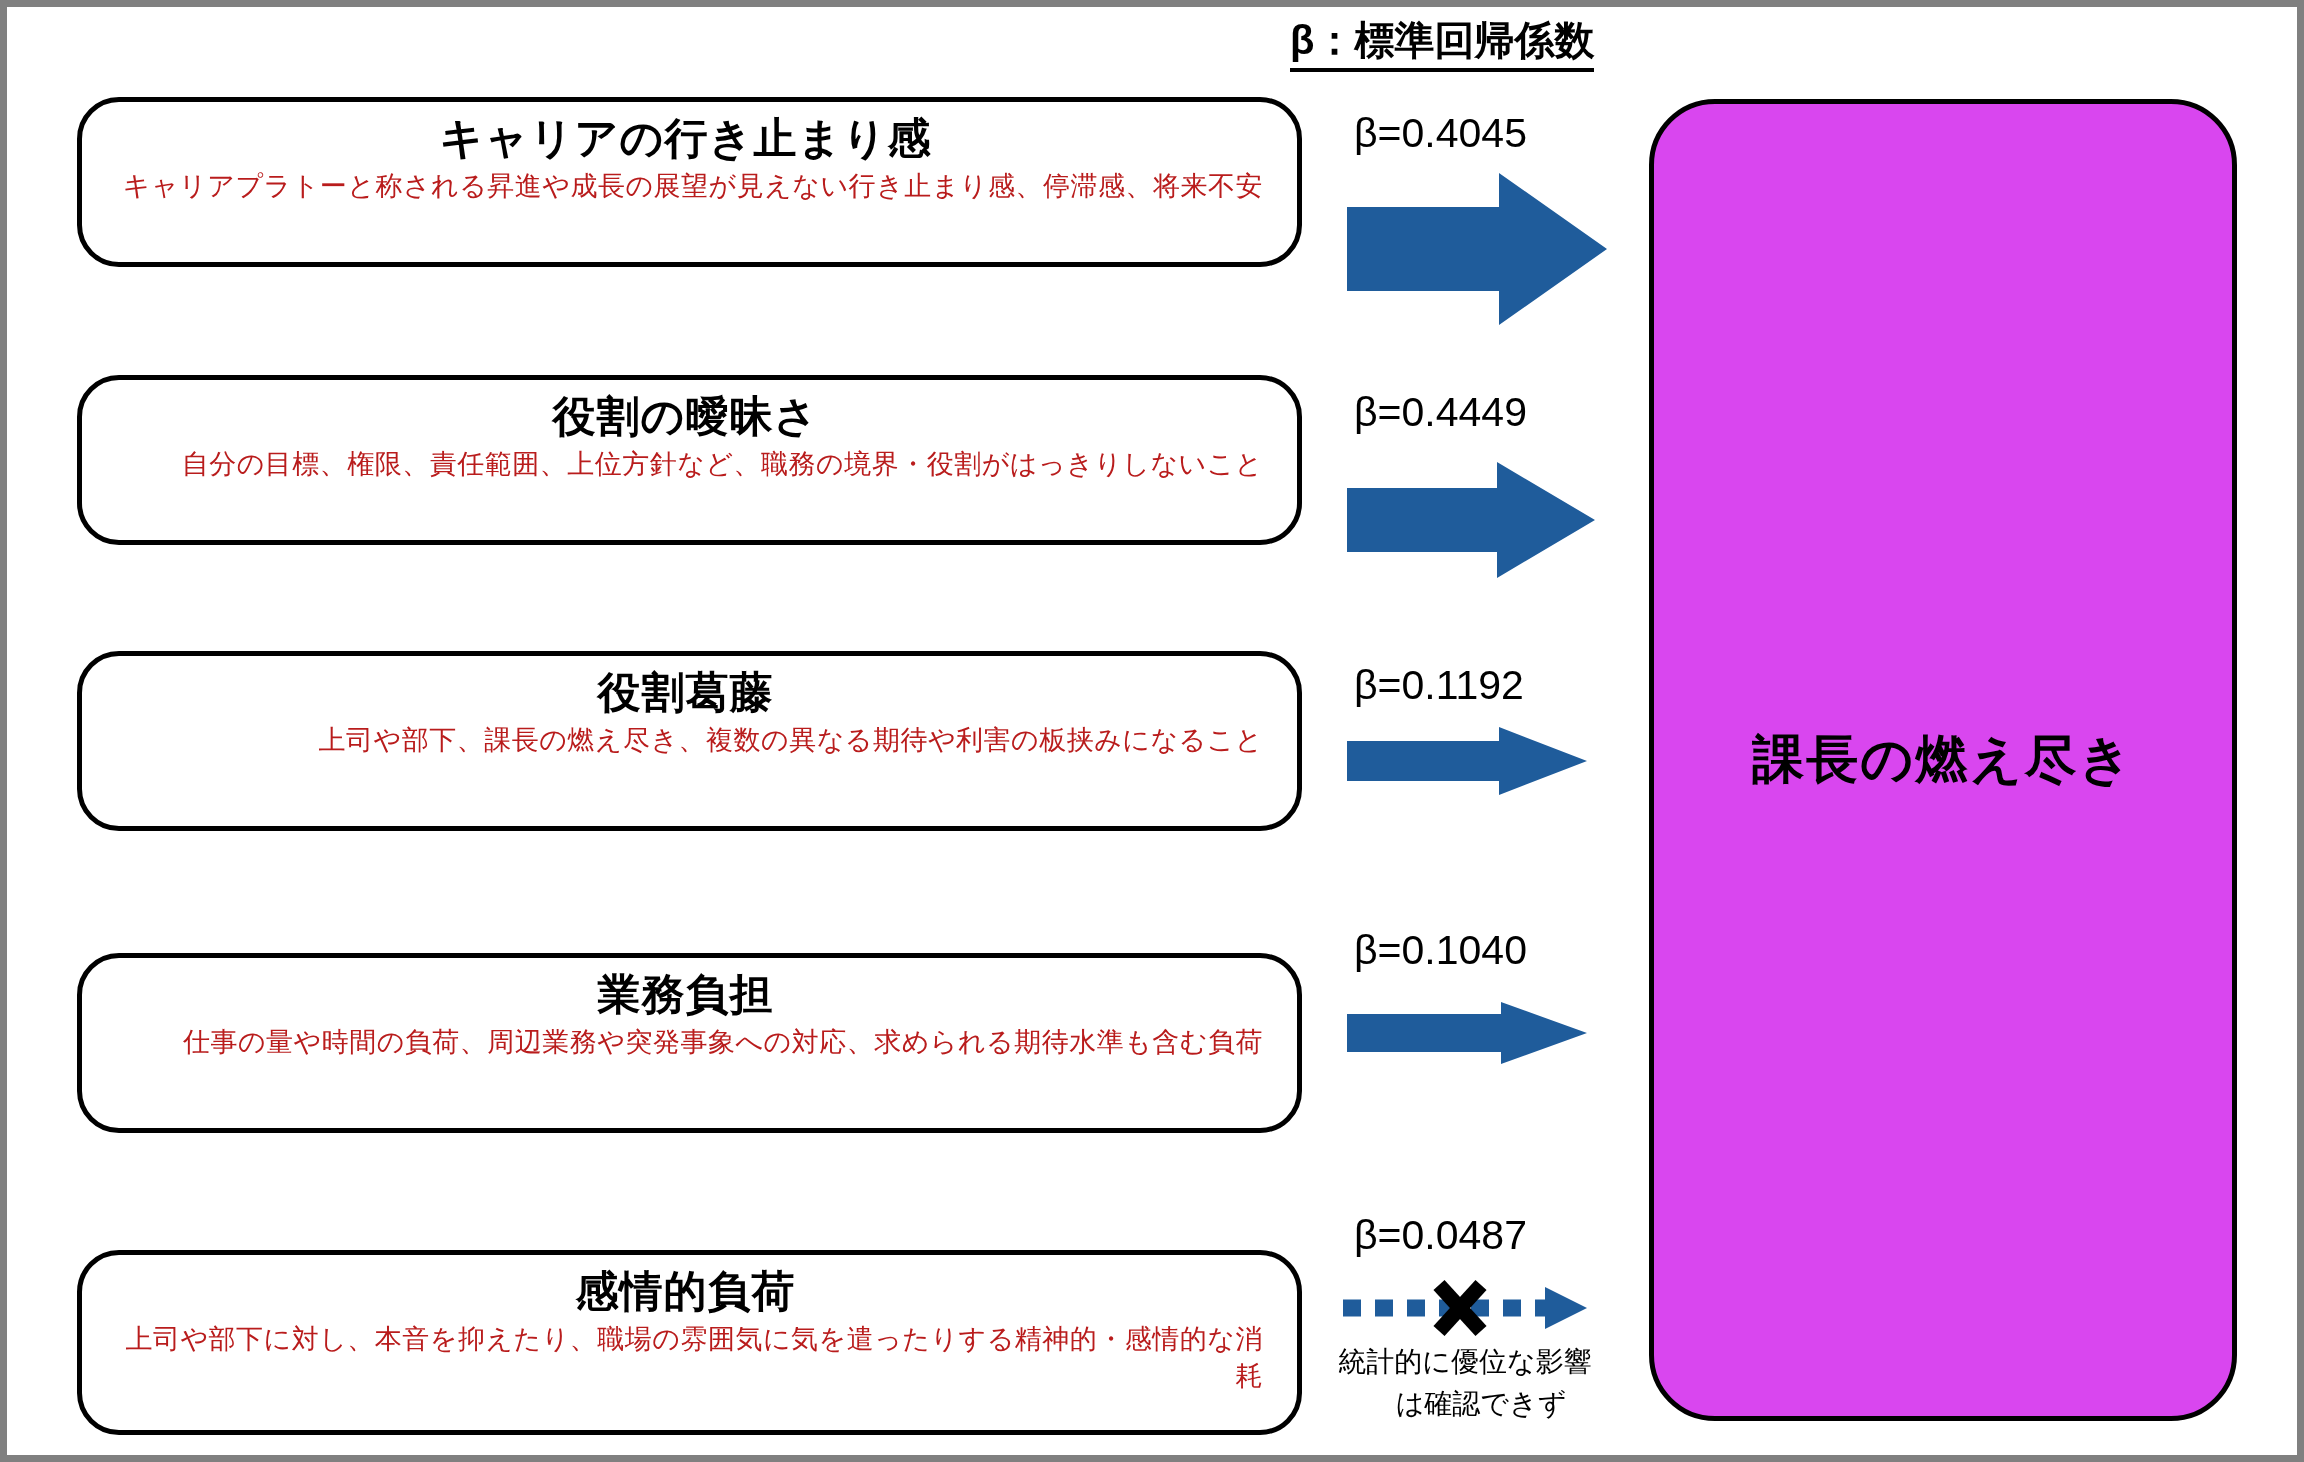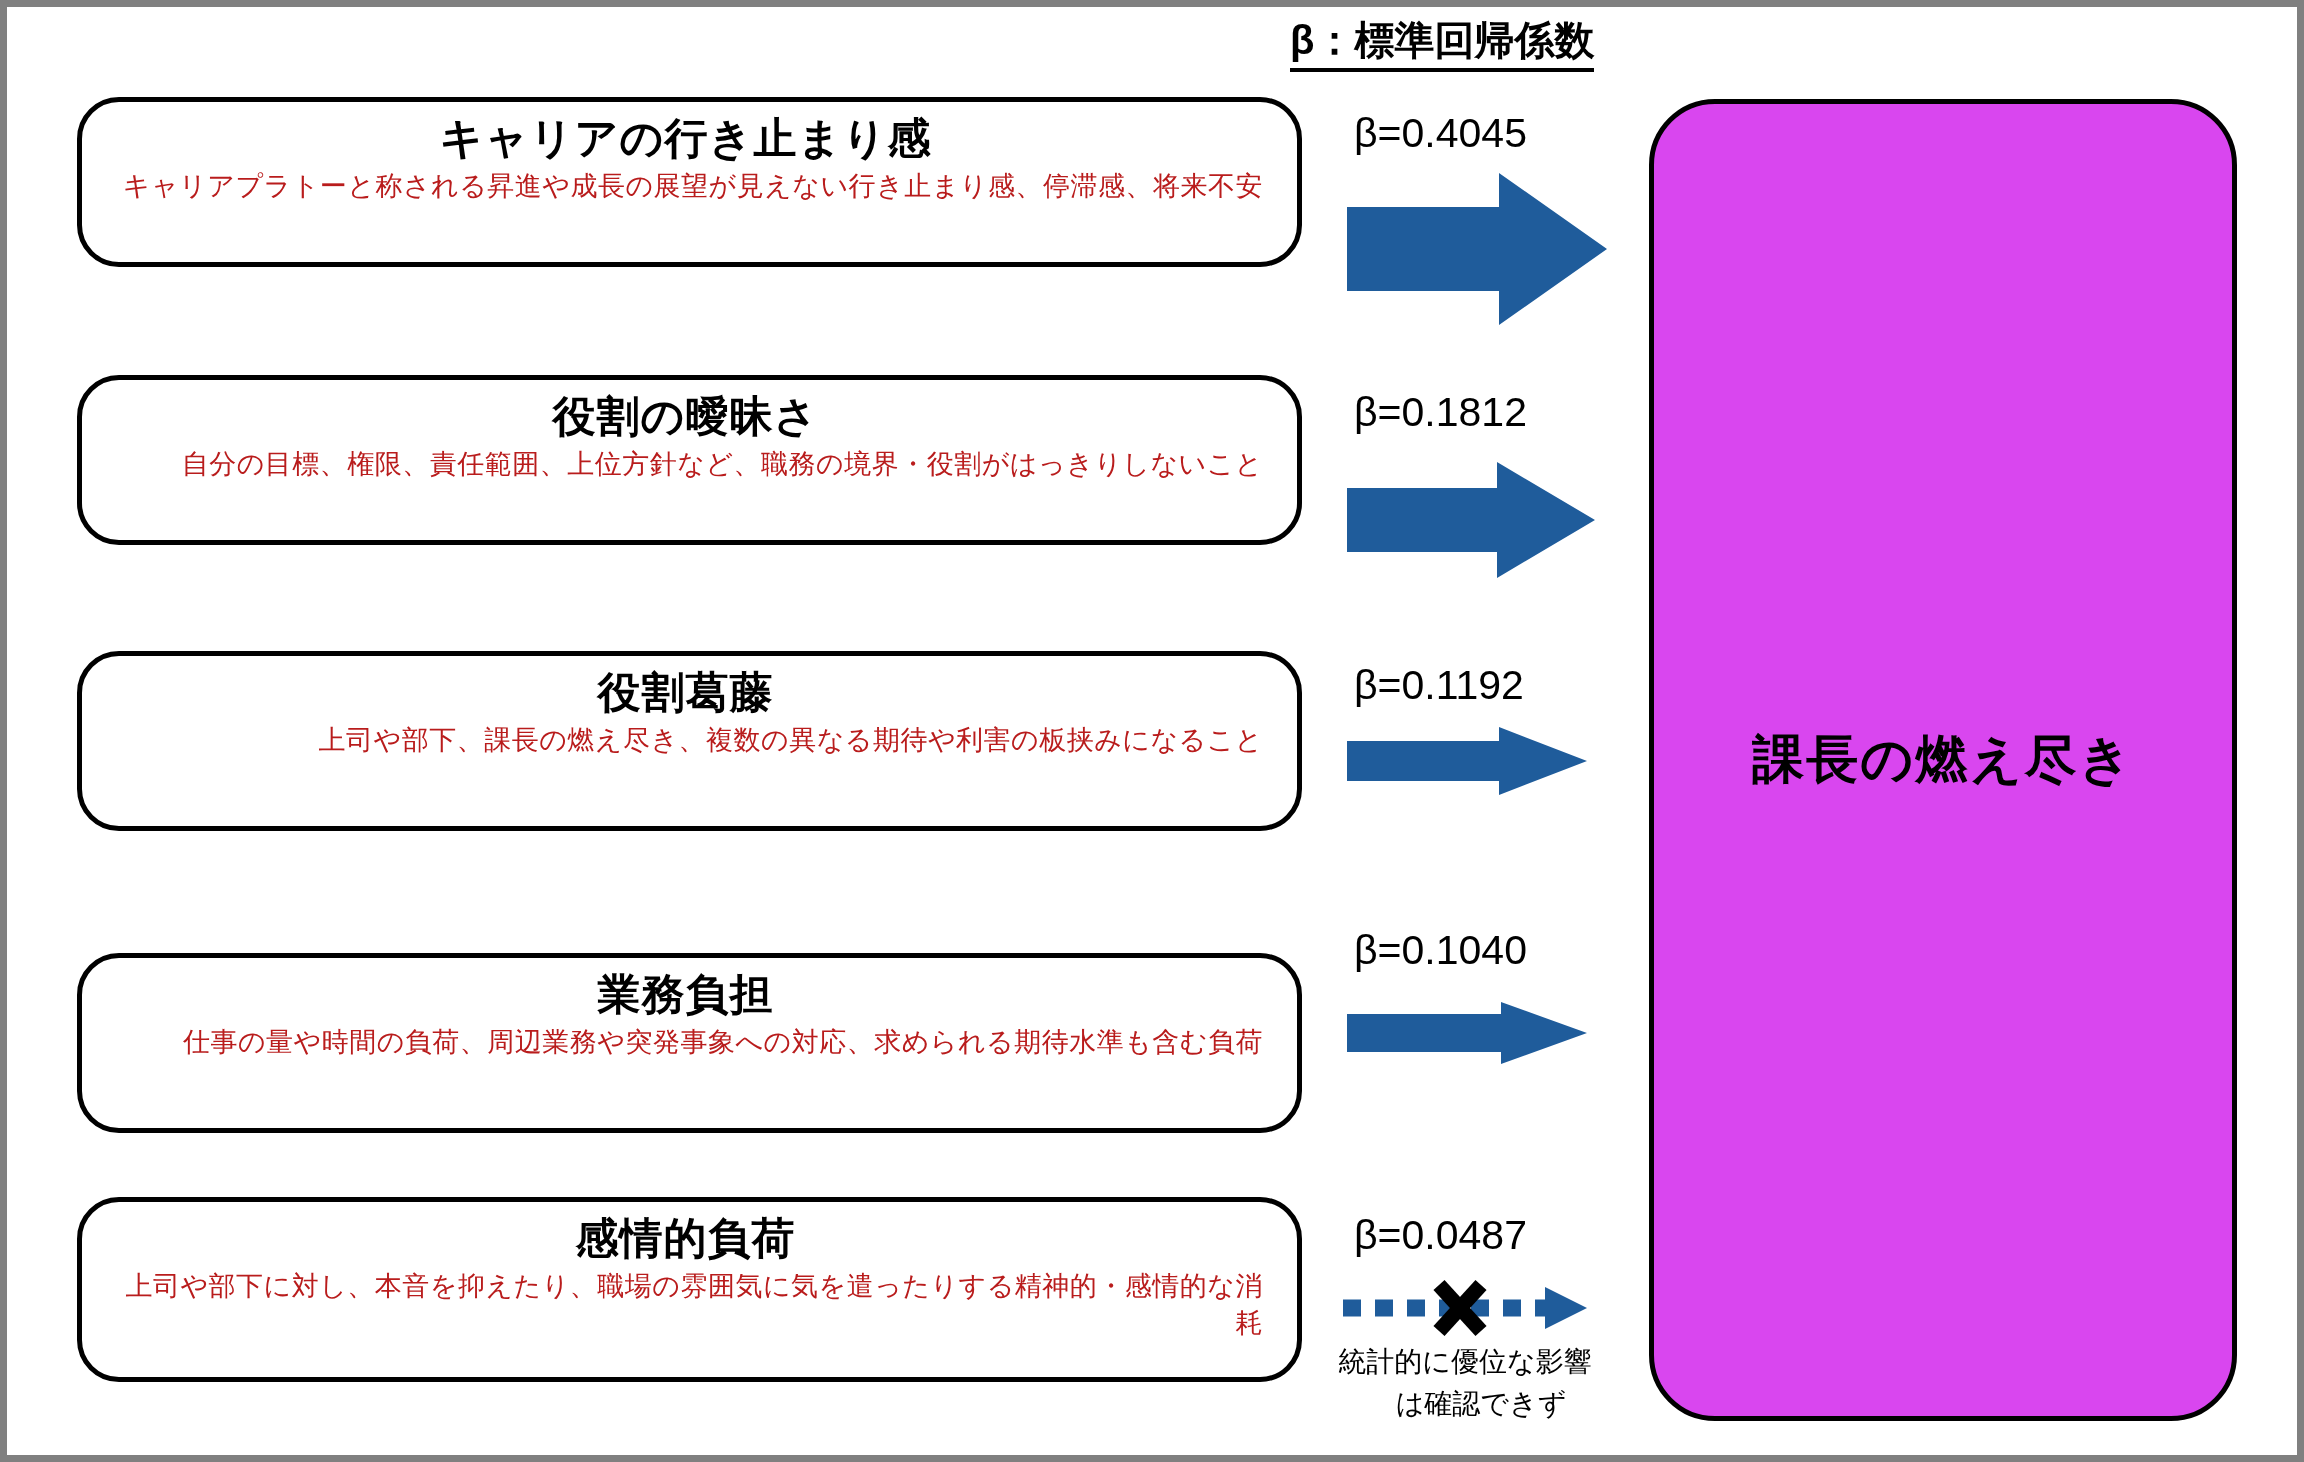--- a/index.html
+++ b/index.html
@@ -133,33 +133,33 @@
   <div class="factor-box" style="top:644px;height:180px;">
     <div class="factor-title">役割葛藤</div>
     <div class="factor-desc">上司や部下、課長の燃え尽き、複数の異なる期待や利害の板挟みになること</div>
   </div>
 
   <div class="factor-box" style="top:918px;height:180px;margin-top:28px;">
     <div class="factor-title">業務負担</div>
     <div class="factor-desc">仕事の量や時間の負荷、周辺業務や突発事象への対応、求められる期待水準も含む負荷</div>
   </div>
 
-  <div class="factor-box" style="top:1190px;height:185px;">
+  <div class="factor-box" style="top:1243px;height:185px;">
     <div class="factor-title">感情的負荷</div>
     <div class="factor-desc">上司や部下に対し、本音を抑えたり、職場の雰囲気に気を遣ったりする精神的・感情的な消耗</div>
   </div>
 
   <div class="beta-label" style="left:1347px;top:103px;">β=0.4045</div>
   <div class="arrow" style="left:1340px;top:166px;">
     <svg width="260" height="152" viewBox="0 0 260 152">
       <polygon points="0,34 152,34 152,0 260,76 152,152 152,118 0,118" fill="#1f5c9b"></polygon>
     </svg>
   </div>
 
-  <div class="beta-label" style="left:1347px;top:382px;">β=0.1812</div>
+  <div class="beta-label" style="left:1347px;top:382px;">β=0.4449</div>
   <div class="arrow" style="left:1340px;top:455px;">
     <svg width="248" height="116" viewBox="0 0 248 116">
       <polygon points="0,26 150,26 150,0 248,58 150,116 150,90 0,90" fill="#1f5c9b"></polygon>
     </svg>
   </div>
 
   <div class="beta-label" style="left:1347px;top:655px;">β=0.1192</div>
   <div class="arrow" style="left:1340px;top:720px;">
     <svg width="240" height="68" viewBox="0 0 240 68">
       <polygon points="0,14 152,14 152,0 240,34 152,68 152,54 0,54" fill="#1f5c9b"></polygon>

